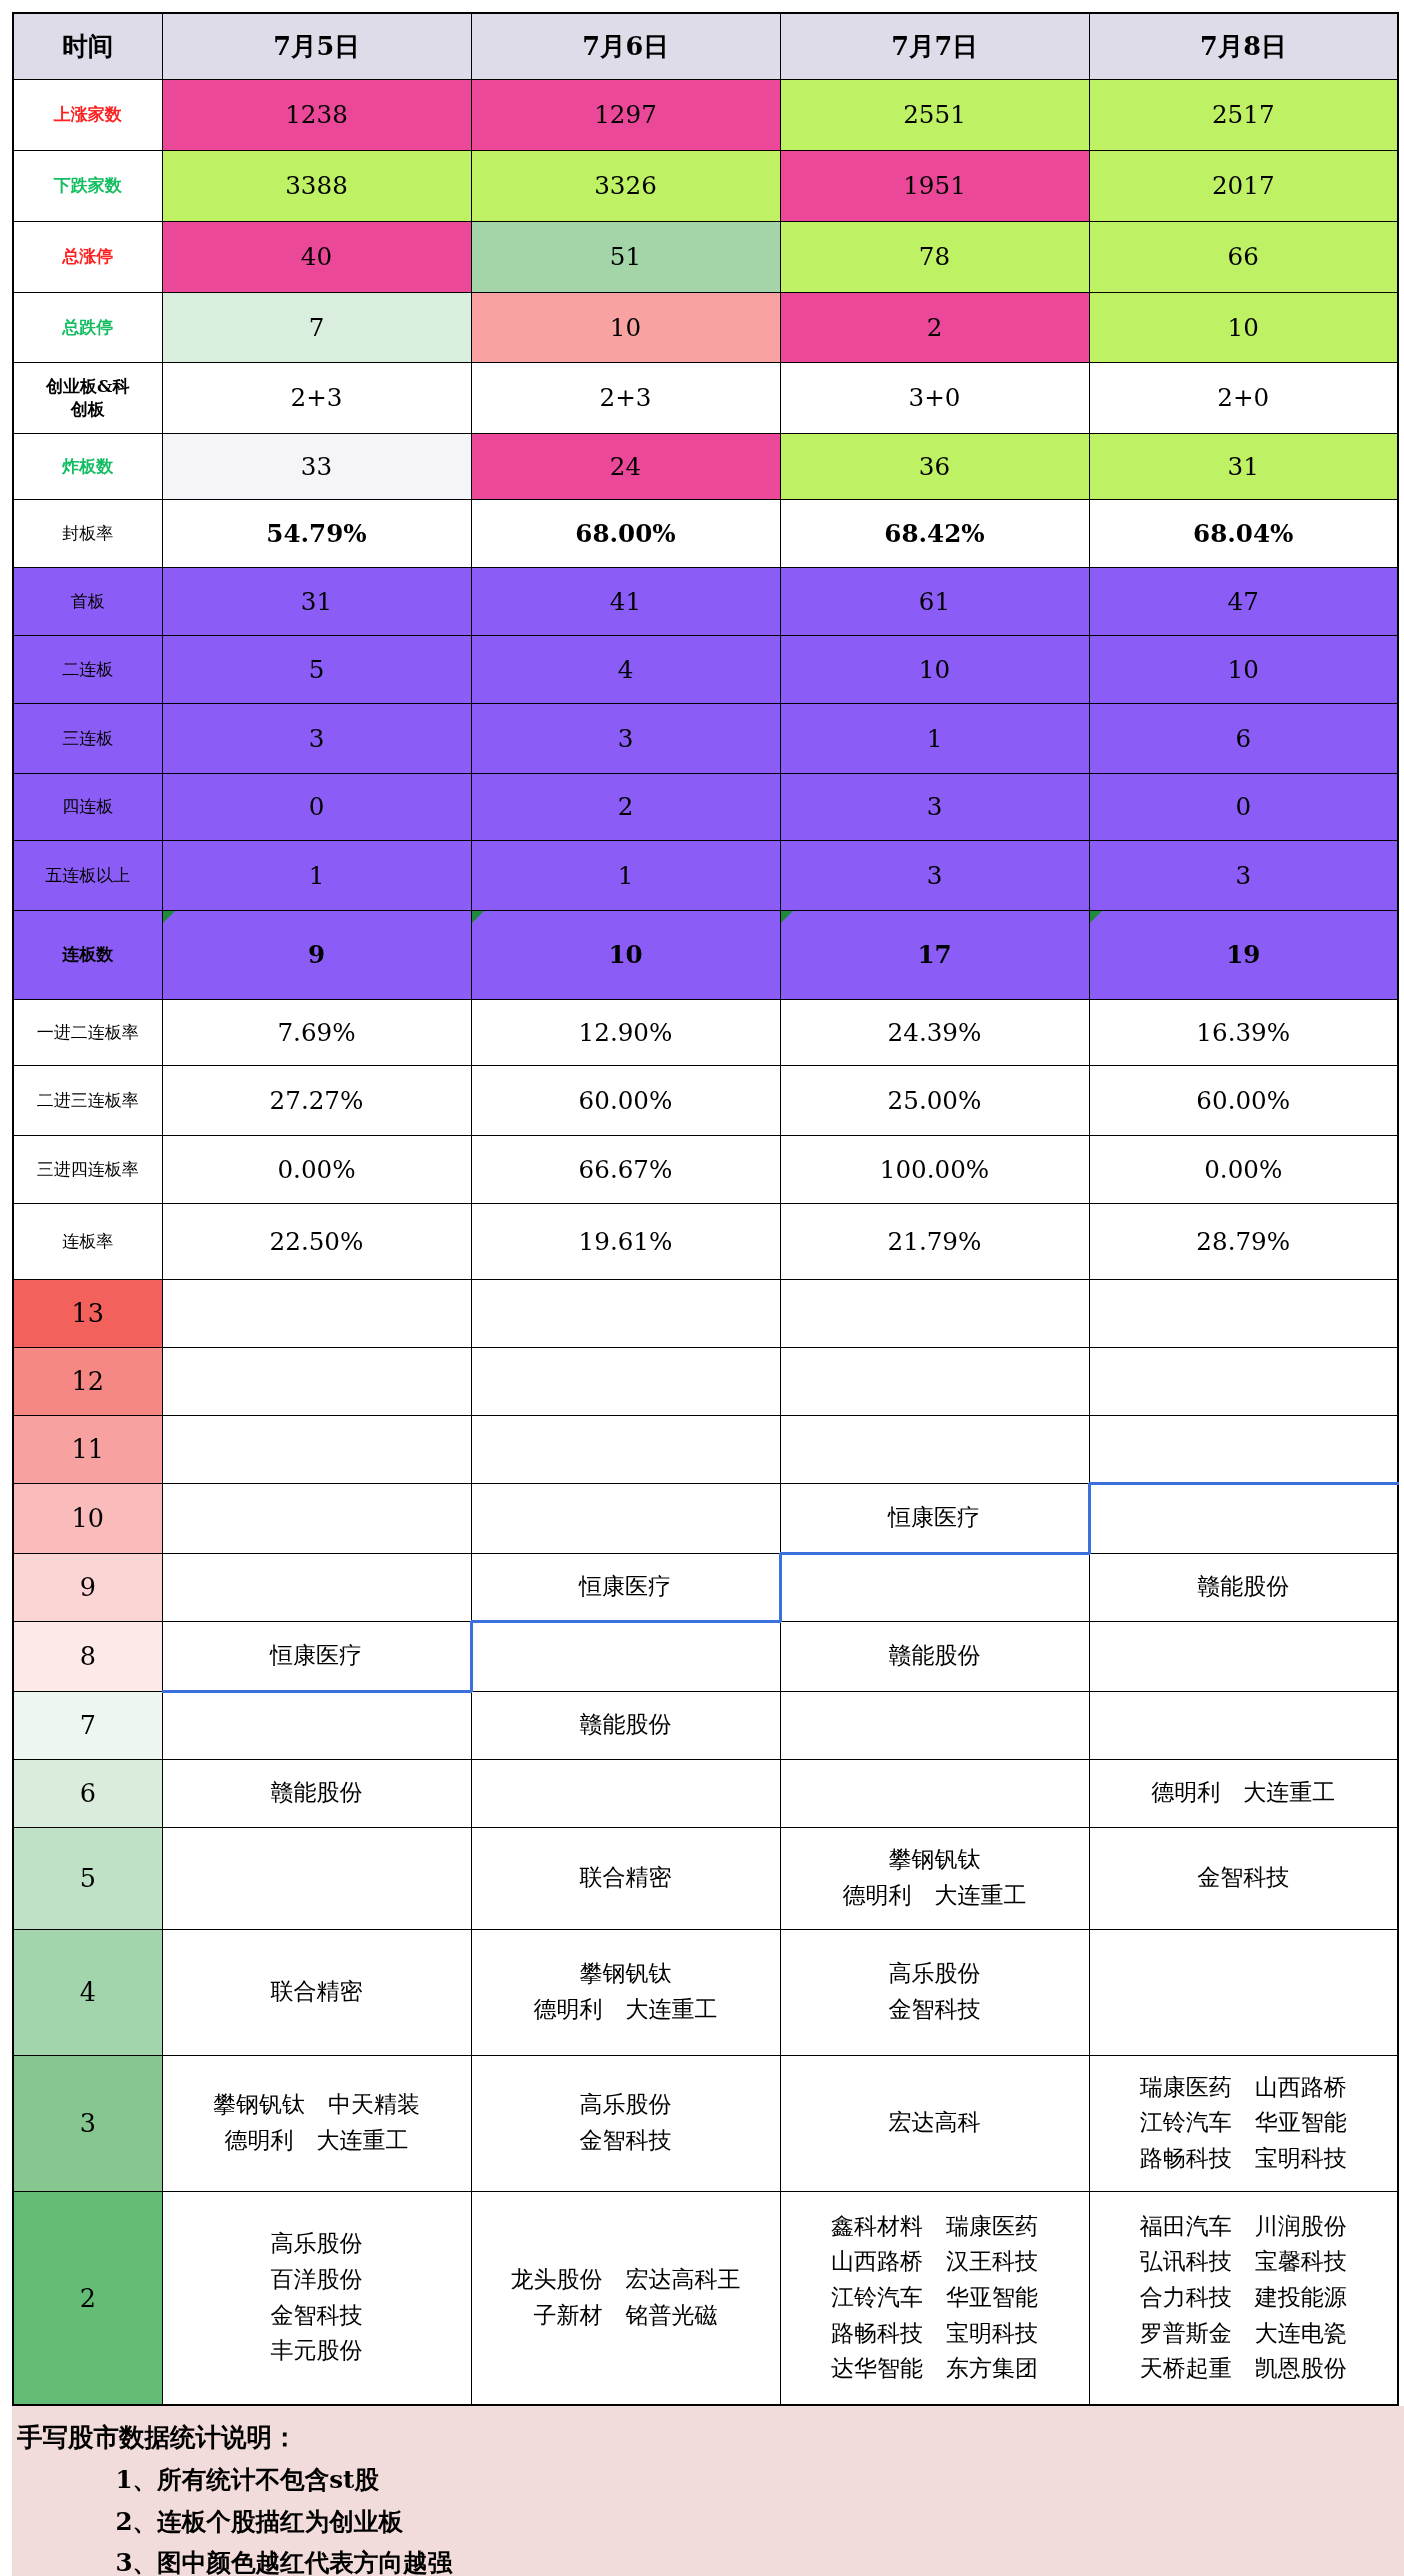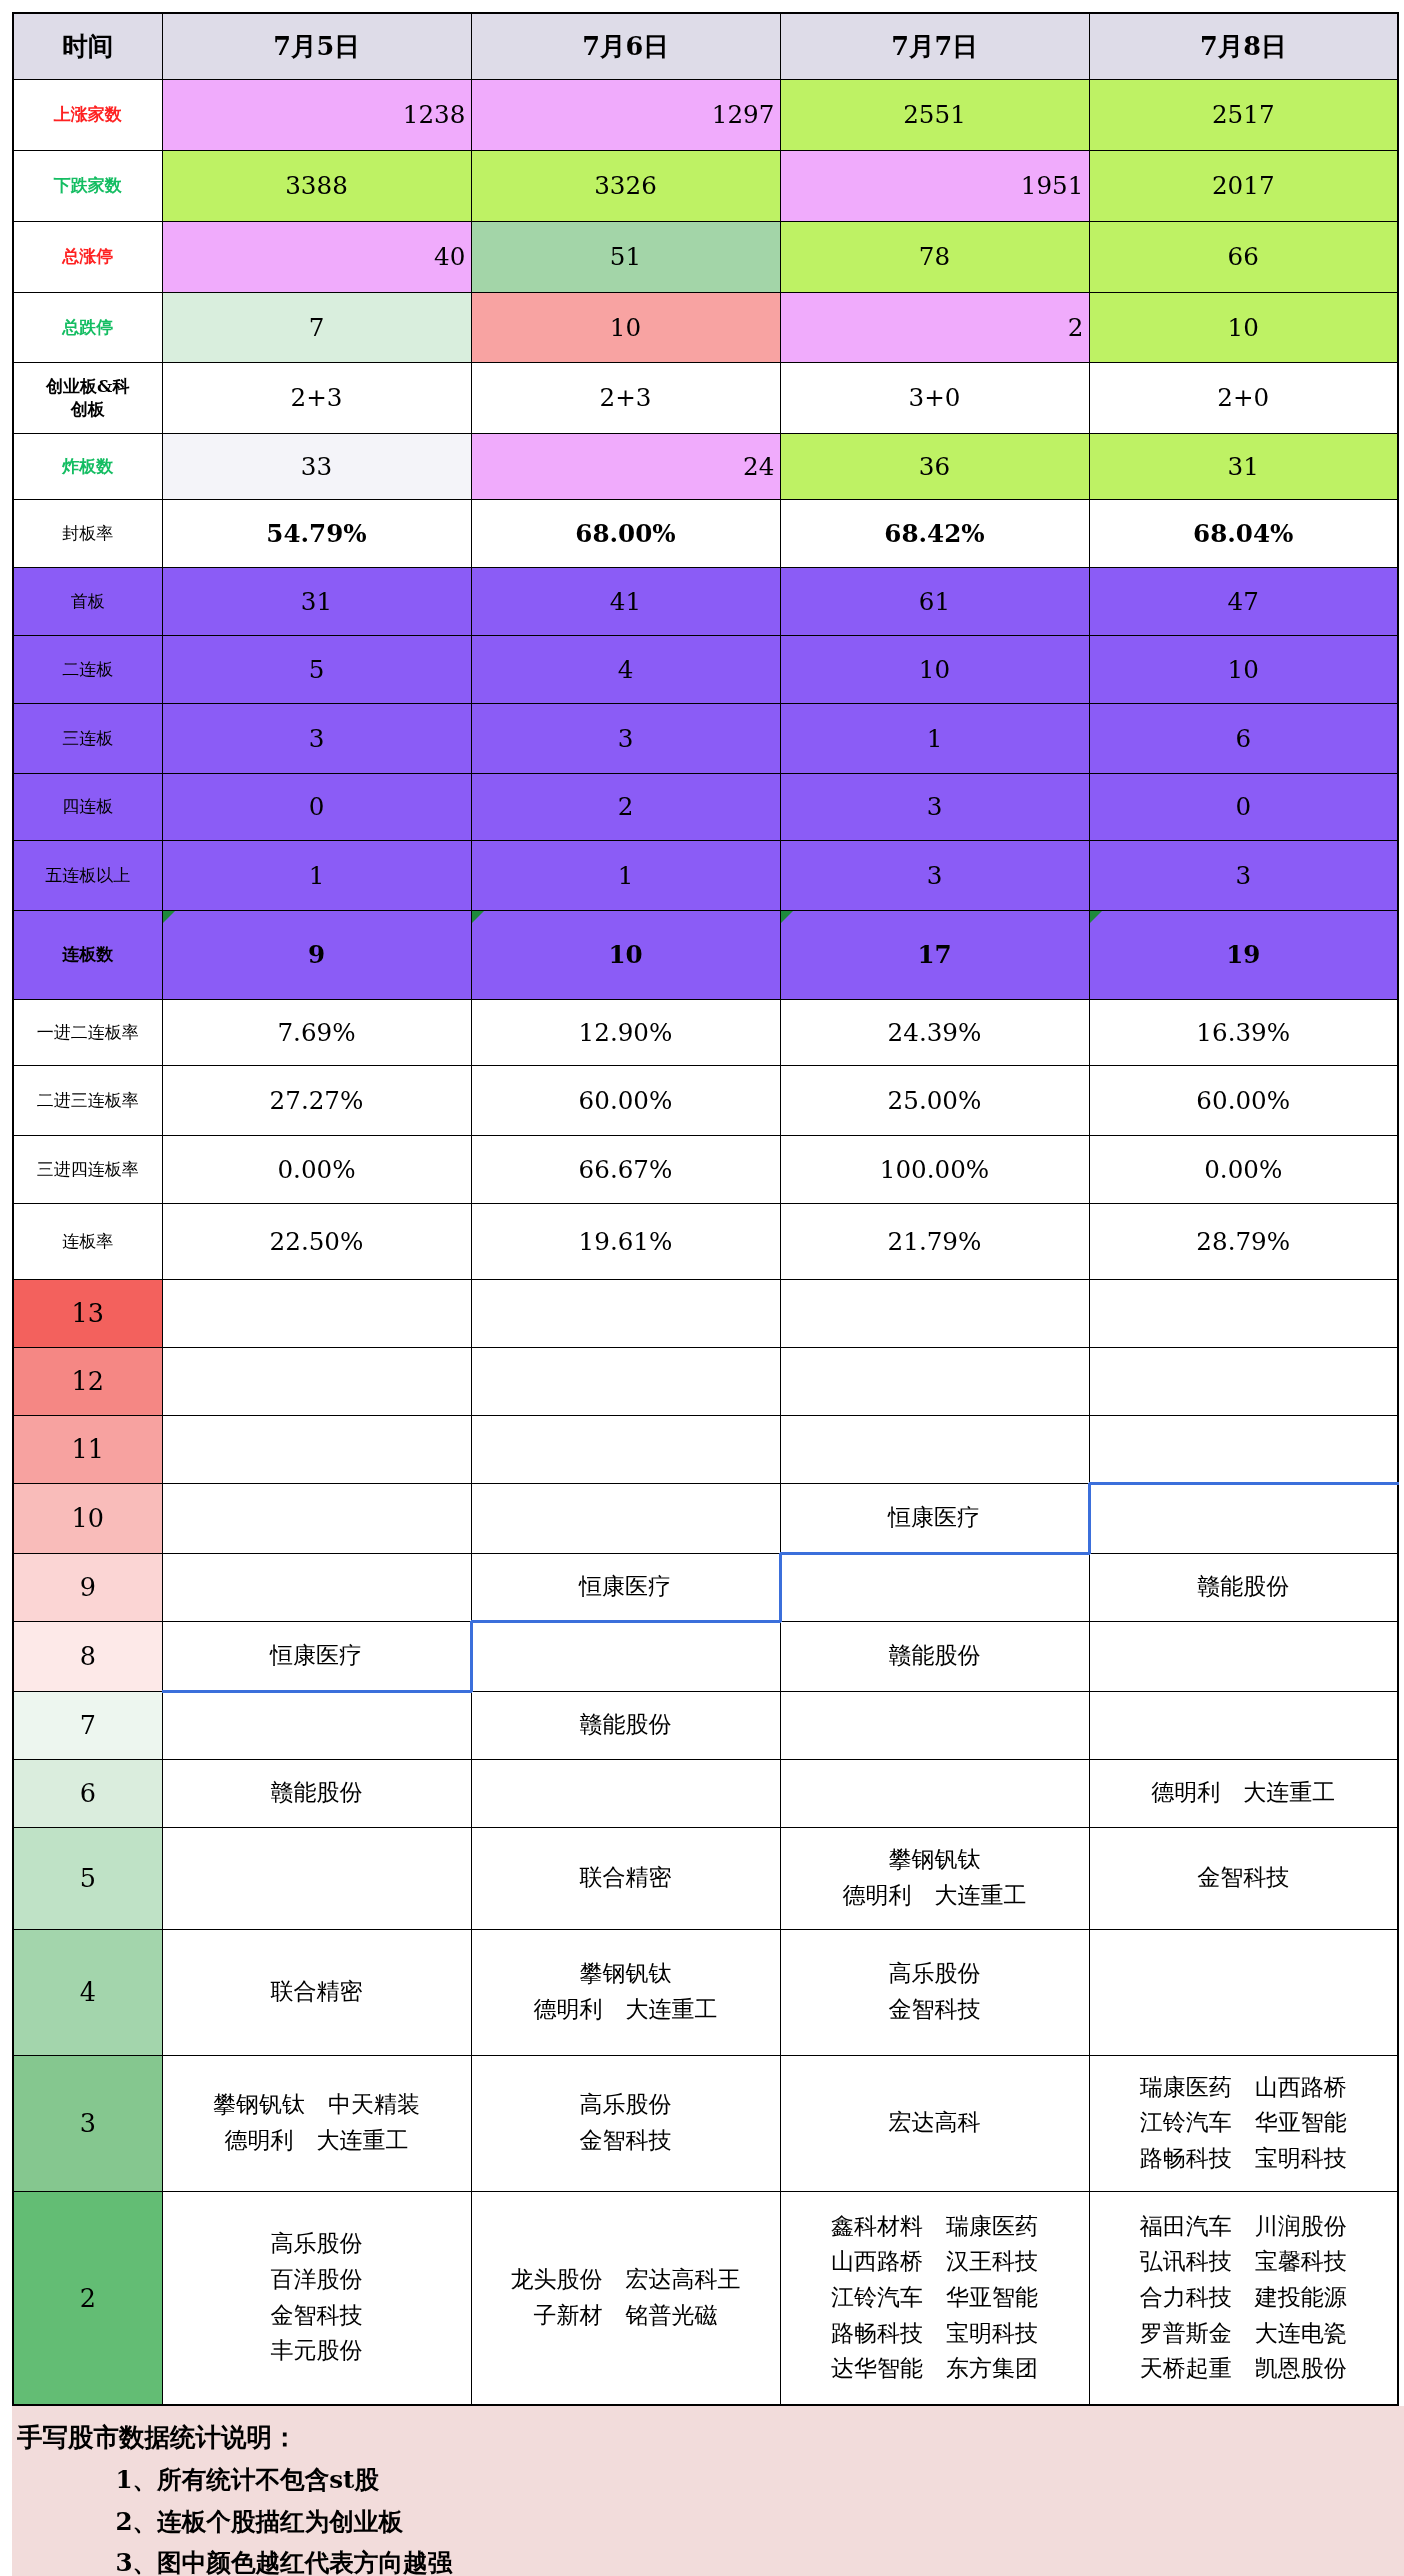--- a/index.html
+++ b/index.html
@@ -6,21 +6,21 @@
   body{width:1404px;height:2576px;font-family:"DejaVu Serif","Liberation Serif",serif;}
   .sheet{padding:12px 0 0 12px;}
   table{border-collapse:collapse;table-layout:fixed;width:1386px;border:2.5px solid #000;}
   td,th{border:1.7px solid #000;text-align:center;vertical-align:middle;position:relative;
         font-weight:normal;font-size:24.6px;color:#000;white-space:pre-line;overflow:hidden;padding:1.7px 5.1px;}
   th.hdr{background:#DEDCE8;font-weight:bold;font-size:25.5px;}
   td.lbl{font-size:17px;padding:1.7px 6.8px;}
   .b{font-weight:bold;}
   .lr{color:#FE2222;}
   .lg{color:#14BD62;}
-  .bg-g3{background:#f0abfc;text-align:right;}
+  .bg-g3{background:#ec4899;}
   .bg-g2{background:#A3D5A8;}
   .bg-g1{background:#D9EEDD;}
   .bg-r3{background:#bef264;}
   .bg-r2{background:#F8A3A2;}
   .bg-w{background:#FFFFFF;}
   .bg-nw{background:#F4F4F9;}
   .bg-tan{background:#8b5cf6;}
   td.stk{font-size:23px;line-height:1.55;}
   td.lvl{font-size:25.5px;}
   .tri{position:absolute;top:0;left:0;width:0;height:0;

